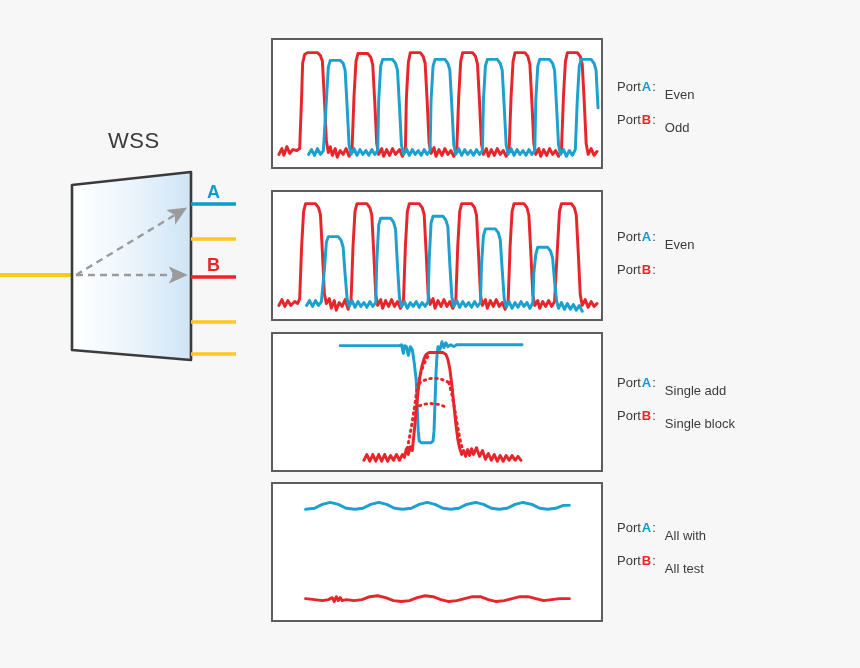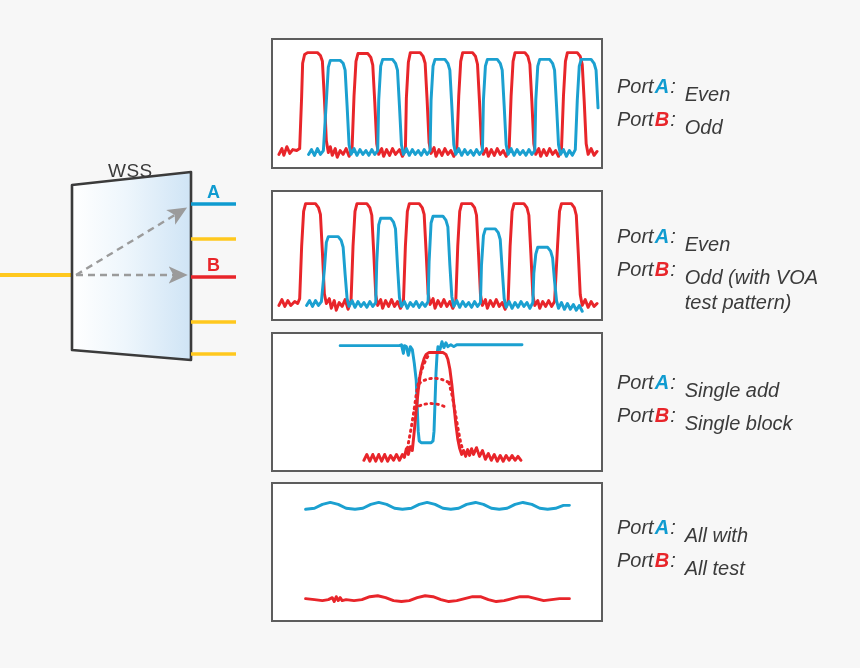--- a/index.html
+++ b/index.html
@@ -25,25 +25,24 @@
   #wss-group {
     position: absolute;
     left: 0; top: 110px;
     width: 265px;
     height: 280px;
   }
   #wss-title {
     position: absolute;
     left: 108px;
     top: 18px;
-    font-size: 19px;
+    font-size: 22px;
     color: #3b3b3b;
     letter-spacing: .5px;
     white-space: nowrap;
-    margin-top: 32px;
   }
 
   
   .port-letter {
     position: absolute;
     font-size: 18px;
     font-weight: bold;
     letter-spacing: .5px;
   }
   #port-a-letter { left: 207px; top: 72px; color: #0f9bd0; }
@@ -61,25 +60,24 @@
   .panel svg { display: block; width: 100%; height: 100%; }
   #panel-1 { top: 38px;  width: 332px; height: 131px; }
   #panel-2 { top: 190px; width: 332px; height: 131px; }
   #panel-3 { top: 332px; width: 332px; height: 140px; }
   #panel-4 { top: 482px; width: 332px; height: 140px; }
 
   
   .caption {
     position: absolute;
     left: 617px;
-    font-size: 20px;
+    font-size: 13px;
     color: #3b3b3b;
     line-height: 25px;
     width: 238px;
-    font-style: italic;
   }
   #caption-1 { top: 74px; }
   #caption-2 { top: 224px; }
   #caption-3 { top: 370px; }
   #caption-4 { top: 515px; }
 
   .cap-row {
     display: flex;
     align-items: flex-start;
     white-space: nowrap;
@@ -285,21 +283,20 @@
     <div class="cap-row">
       <span class="cap-port">Port</span>
       <span class="cap-letter a">A</span>
       <span class="cap-colon">:</span>
       <span class="cap-value">Even</span>
     </div>
     <div class="cap-row">
       <span class="cap-port">Port</span>
       <span class="cap-letter b">B</span>
       <span class="cap-colon">:</span>
-      <span class="cap-value" style="max-width:168px">Odd (with VOA test pattern)</span>
     </div>
   </div>
 
   <div class="caption" id="caption-3">
     <div class="cap-row">
       <span class="cap-port">Port</span>
       <span class="cap-letter a">A</span>
       <span class="cap-colon">:</span>
       <span class="cap-value">Single add</span>
     </div>

